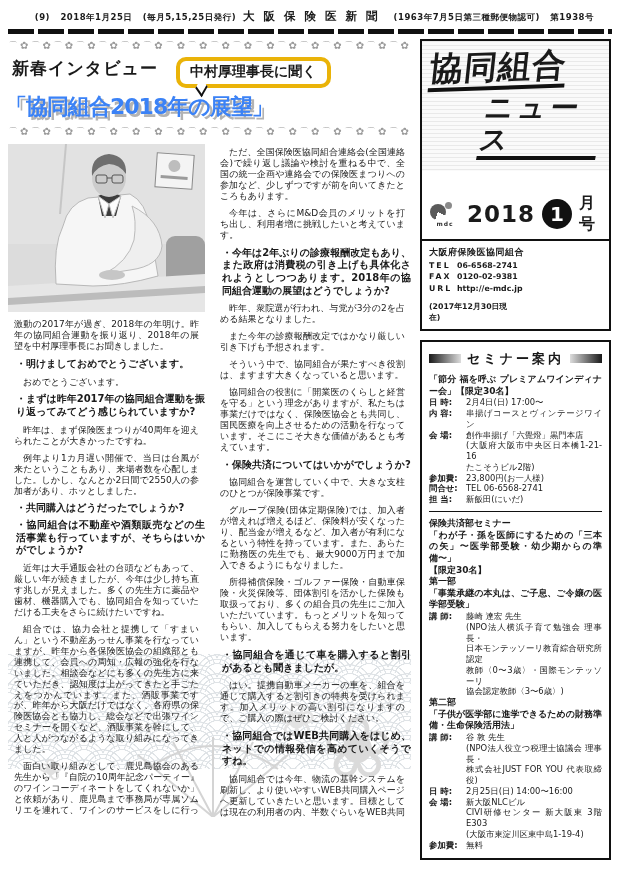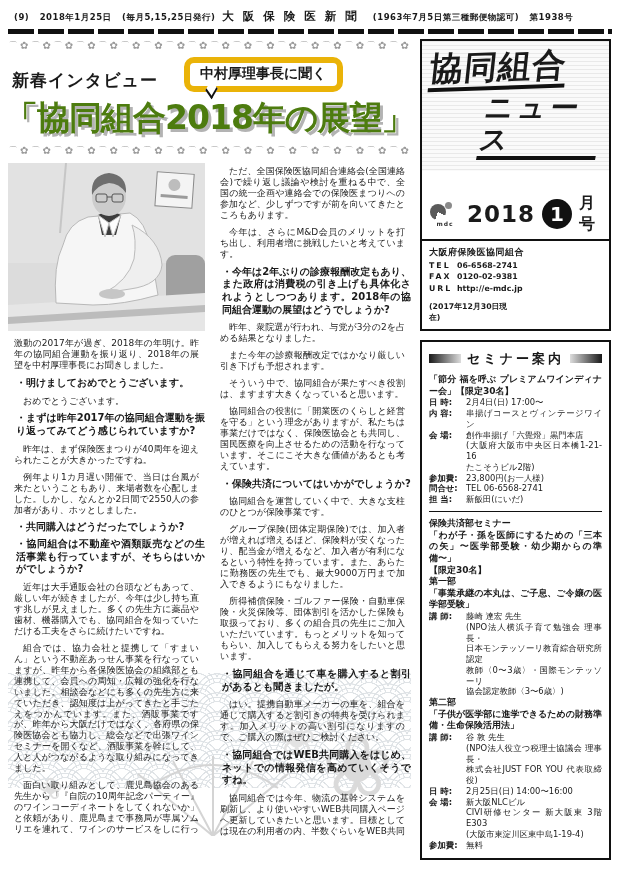--- a/index.html
+++ b/index.html
@@ -2,43 +2,43 @@
 <html><head>
 <meta charset="utf-8">
 <style>
   html,body{margin:0;padding:0;background:#888;}
   .page{
     width:620px;height:874px;margin:0 auto;background:#fff;position:relative;
     overflow:hidden;color:#1a1a1a;
     font-family:"DejaVu Sans","Liberation Sans",sans-serif;
   }
   
-  .top-strip{display:flex;justify-content:flex-start;align-items:baseline;
+  .top-strip{display:flex;justify-content:flex-end;align-items:baseline;
     padding:9px 26px 3px 14px;font-size:8.5px;font-weight:bold;letter-spacing:.5px;}
   .top-left span{margin-right:7px;}
   .paper-name{font-size:11.5px;letter-spacing:9px;font-weight:bold;}
   .top-right span{margin-left:7px;}
   .thick-rule{height:5px;margin:2px 8px 0 8px;
     background:repeating-linear-gradient(90deg,#111 0 26px,transparent 26px 30px);}
   
   .content{display:flex;gap:9px;padding:5px 8px 0 8px;}
   .main-col{width:403px;position:relative;}
   .sidebar{width:191px;flex:0 0 191px;}
   
   .garland{height:13px;line-height:13px;overflow:hidden;white-space:nowrap;text-align:center;
     color:#9a9a9a;font-size:10px;letter-spacing:2px;}
-  .kicker-row{display:flex;align-items:flex-end;gap:26px;margin:5px 0 1px 4px;}
+  .kicker-row{display:flex;align-items:flex-start;gap:18px;margin:5px 0 1px 4px;}
   .kicker{font-size:17px;font-weight:bold;letter-spacing:1px;}
-  .balloon{position:relative;border:6px solid #eab308;border-radius:10px;
+  .balloon{position:relative;border:4px solid #eab308;border-radius:10px;
     padding:2px 10px 3px 10px;font-size:14px;font-weight:bold;background:#fff;}
   .balloon:after{content:"";position:absolute;left:16px;bottom:-9px;width:9px;height:9px;
     background:#fff;border-right:2px solid #111;border-bottom:2px solid #111;
     transform:rotate(55deg) skewX(25deg);}
-  .headline{margin:4px 0 3px -3px;font-size:33px;font-weight:900;letter-spacing:-1px;
-    white-space:nowrap;color:#4d7c0f;text-shadow:3px 3px 0 #b3b3b3;}
+  .headline{margin:4px 0 3px -3px;font-size:22px;font-weight:900;letter-spacing:-1px;
+    white-space:nowrap;color:#3b82f6;text-shadow:3px 3px 0 #b3b3b3;}
   
   .article{display:flex;gap:9px;margin-top:3px;height:676px;overflow:hidden;position:relative;}
   .col{width:197px;position:relative;z-index:1;}
   .photo{width:197px;height:168px;margin:3px 0 7px 0;display:block;}
   .block{margin:6px;text-align:justify;}
   .block.lead,.block.a{font-size:9px;line-height:1.22;}
   .block.a{text-indent:1em;}
   .block.q{font-size:10px;font-weight:bold;line-height:1.26;margin:4px 0;padding-left:8px;}
   
   .deco{position:absolute;z-index:0;pointer-events:none;}

